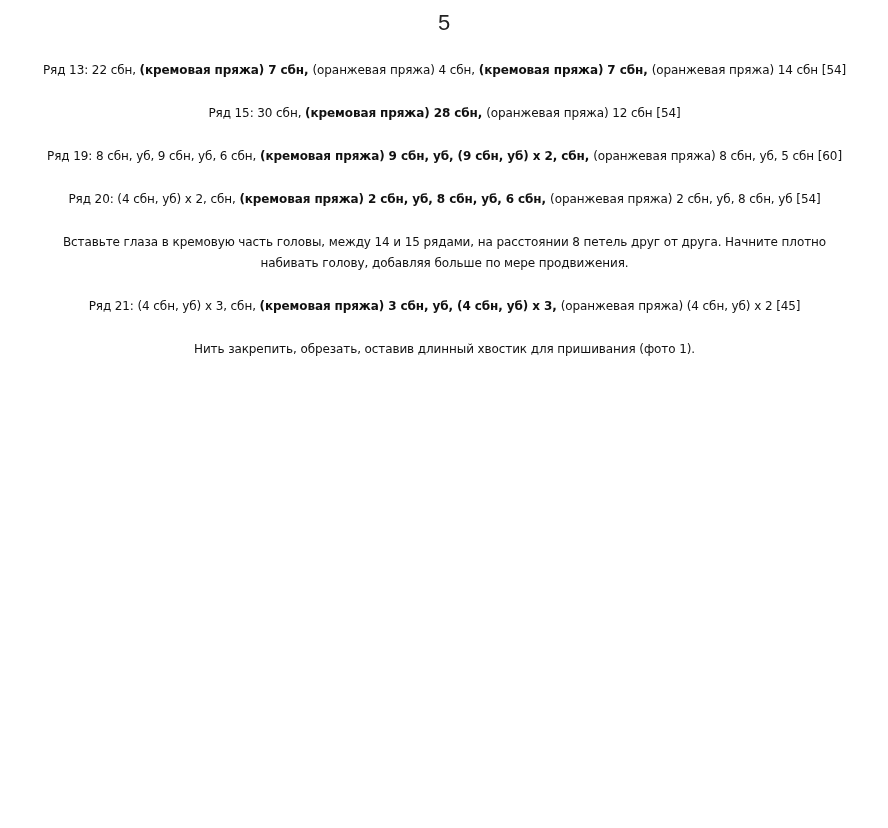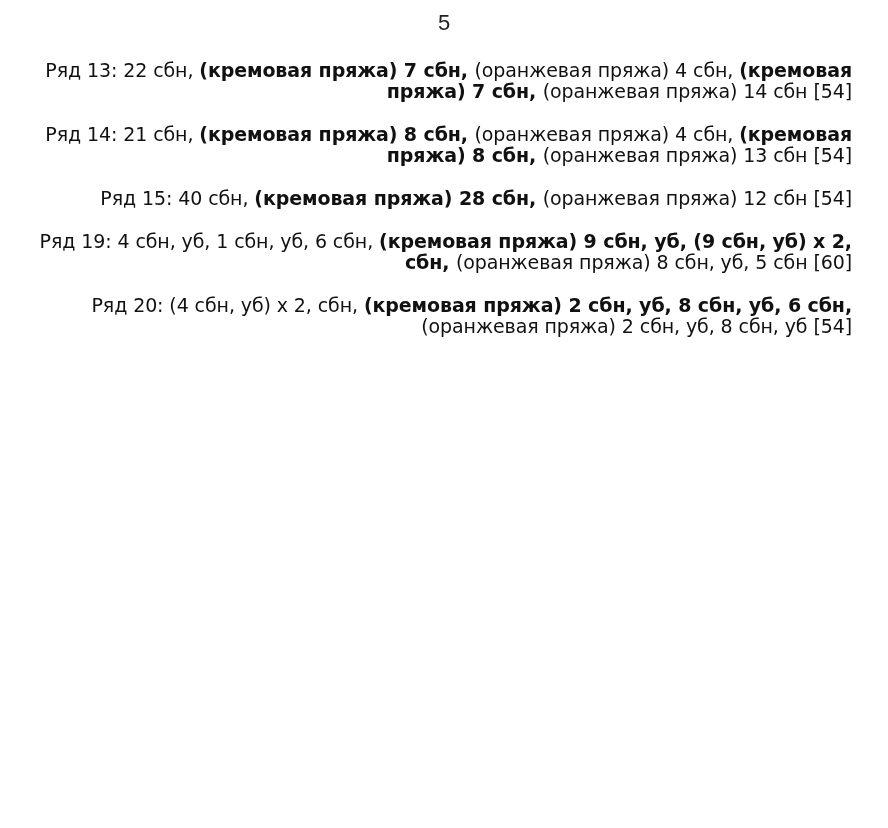--- a/index.html
+++ b/index.html
@@ -8,31 +8,33 @@
     font-family: "DejaVu Sans", sans-serif; color: #111111;
   }
   .page-number {
     position: absolute; top: 10px; left: 0; width: 888px; text-align: center;
     font-size: 22px; font-family: "Liberation Sans", sans-serif; color: #222;
   }
   .content {
     position: absolute; top: 60px; left: 37px; width: 815px;
   }
   .para {
-    font-size: 19px; line-height: 21px; margin: 0 0 22px 0;
-    text-align: right; word-spacing: 0px; letter-spacing: -0.1px;
+    font-size: 12px; line-height: 21px; margin: 0 0 22px 0;
+    text-align: center; word-spacing: 0px; letter-spacing: -0.1px;
   }
   .para.tight { margin-bottom: 0; }
   .para .seg { font-weight: normal; }
   .para .seg.b { font-weight: bold; }
 </style>
 </head>
 <body>
 
 <div class="page-number">5</div>
 
 <div class="content" id="content">
     <p class="para"><span class="seg">Ряд 13: 22 сбн, </span><span class="seg b">(кремовая пряжа) 7 сбн, </span><span class="seg">(оранжевая пряжа) 4 сбн, </span><span class="seg b">(кремовая пряжа) 7 сбн, </span><span class="seg">(оранжевая пряжа) 14 сбн [54]</span></p>
-    <p class="para"><span class="seg">Ряд 14: 21 сбн, </span><span class="seg b">(кремовая пряжа) 8 сбн, </span><span class="seg">(оранжевая пряжа) 4 сбн, </span><span class="seg b">(кремовая пряжа) 8 сбн, </span><span class="seg">(оранжевая пряжа) 13 сбн [54]</span></p>
-    <p class="para"><span class="seg">Ряд 15: 40 сбн, </span><span class="seg b">(кремовая пряжа) 28 сбн, </span><span class="seg">(оранжевая пряжа) 12 сбн [54]</span></p>
-    <p class="para"><span class="seg">Ряд 19: 4 сбн, уб, 1 сбн, уб, 6 сбн, </span><span class="seg b">(кремовая пряжа) 9 сбн, уб, (9 сбн, уб) х 2, сбн, </span><span class="seg">(оранжевая пряжа) 8 сбн, уб, 5 сбн [60]</span></p>
+    <p class="para"><span class="seg">Ряд 15: 30 сбн, </span><span class="seg b">(кремовая пряжа) 28 сбн, </span><span class="seg">(оранжевая пряжа) 12 сбн [54]</span></p>
+    <p class="para"><span class="seg">Ряд 19: 8 сбн, уб, 9 сбн, уб, 6 сбн, </span><span class="seg b">(кремовая пряжа) 9 сбн, уб, (9 сбн, уб) х 2, сбн, </span><span class="seg">(оранжевая пряжа) 8 сбн, уб, 5 сбн [60]</span></p>
     <p class="para"><span class="seg">Ряд 20: (4 сбн, уб) х 2, сбн, </span><span class="seg b">(кремовая пряжа) 2 сбн, уб, 8 сбн, уб, 6 сбн, </span><span class="seg">(оранжевая пряжа) 2 сбн, уб, 8 сбн, уб [54]</span></p>
+    <p class="para"><span class="seg">Вставьте глаза в кремовую часть головы, между 14 и 15 рядами, на расстоянии 8 петель друг от друга. Начните плотно набивать голову, добавляя больше по мере продвижения.</span></p>
+    <p class="para"><span class="seg">Ряд 21: (4 сбн, уб) х 3, сбн, </span><span class="seg b">(кремовая пряжа) 3 сбн, уб, (4 сбн, уб) х 3, </span><span class="seg">(оранжевая пряжа) (4 сбн, уб) х 2 [45]</span></p>
+    <p class="para tight"><span class="seg">Нить закрепить, обрезать, оставив длинный хвостик для пришивания (фото 1).</span></p>
   </div>
 
 </body></html>

